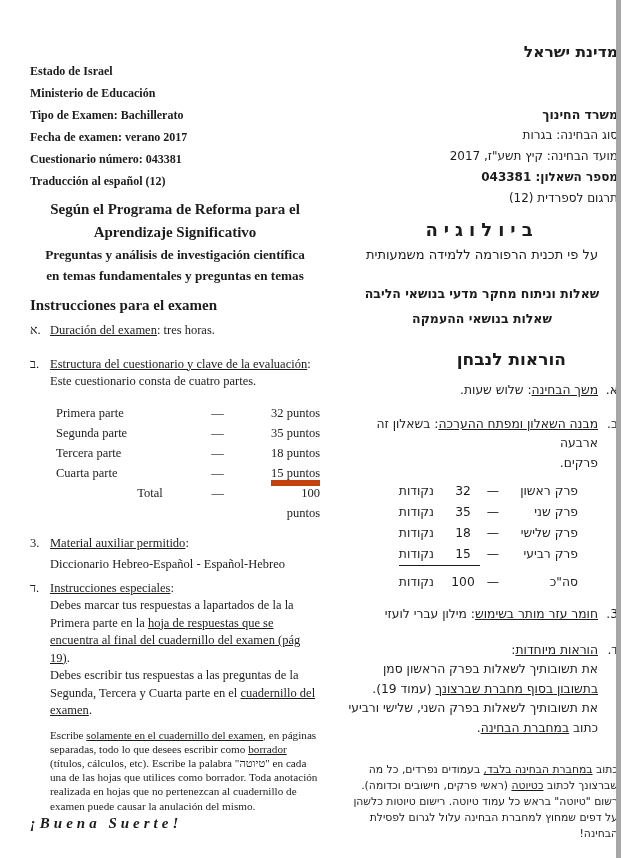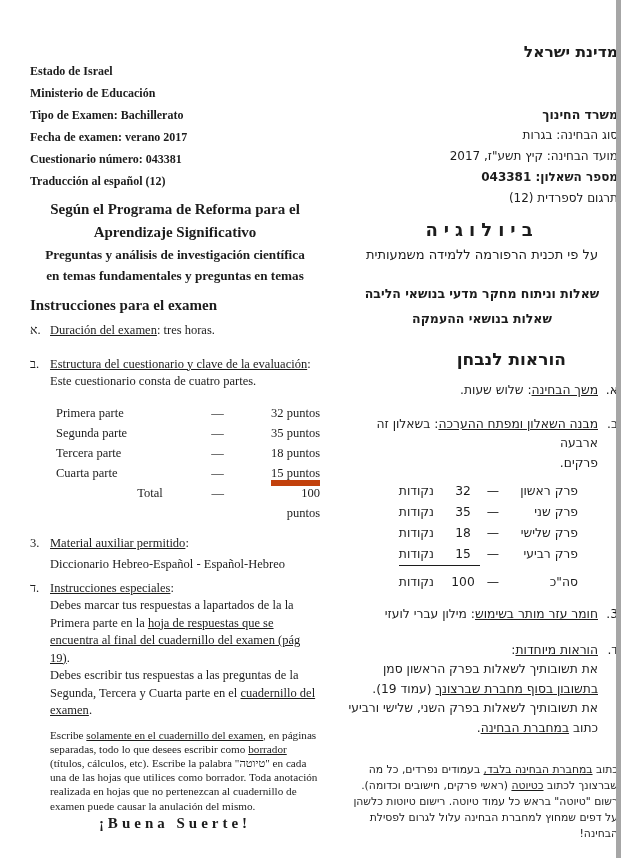--- a/index.html
+++ b/index.html
@@ -32,21 +32,21 @@
   .mt12{margin-top:12px;}
   .u{text-decoration:underline;}
   
   .es-table{margin-top:12px;margin-left:26px;font-size:12.5px;line-height:20px;}
   .es-row{display:flex;align-items:flex-start;gap:36px;}
   .es-tlabel{width:130px;}
   .es-ttotal{width:130px;text-align:right;padding-right:6px;box-sizing:border-box;}
   .es-tdash{width:30px;text-align:center;}
   .es-tval{width:62px;text-align:right;}
   .es-smallprint{margin-top:8px;font-size:11.2px;line-height:14.2px;}
-  .es-goodluck{margin-top:2px;text-align:center;font-size:15px;font-weight:bold;letter-spacing:4px;}
+  .es-goodluck{margin-top:2px;text-align:left;font-size:15px;font-weight:bold;letter-spacing:4px;font-style:italic;}
   
   .col-he{
     position:absolute;left:346px;top:40px;width:272px;
     direction:rtl;text-align:right;
     font-family:"DejaVu Sans","Liberation Serif",sans-serif;
     font-size:12.3px;line-height:20px;
   }
   .he-h1{font-size:15.5px;font-weight:bold;line-height:24px;}
   .he-h2{font-size:12.5px;font-weight:bold;line-height:21px;margin-top:40px;}
   .he-hline{font-size:12px;line-height:21px;}

